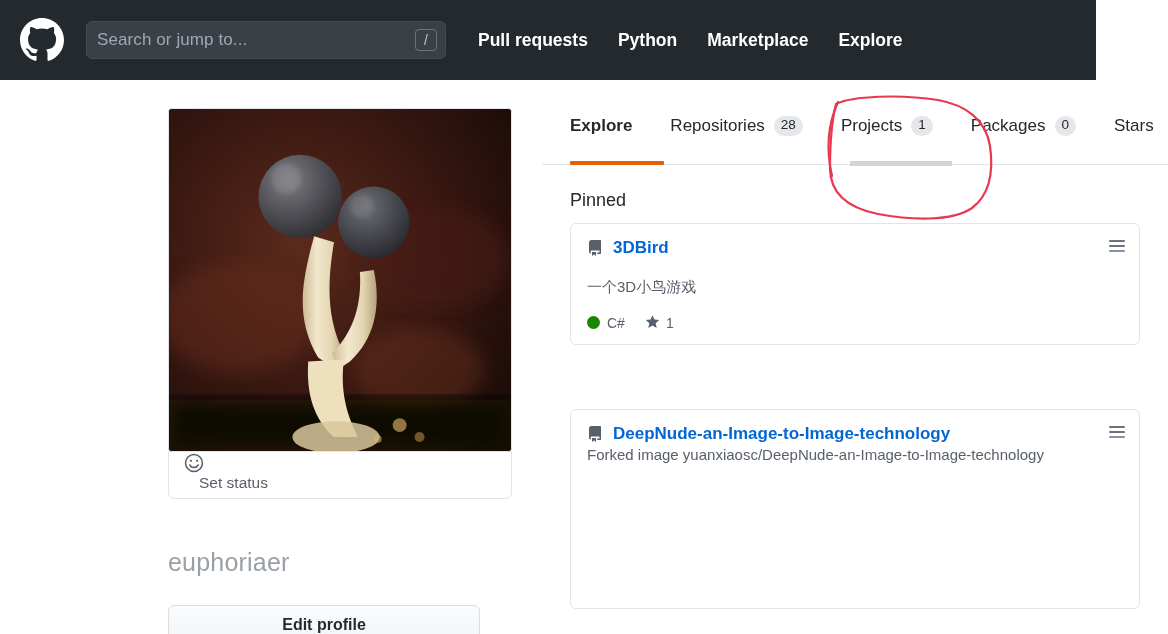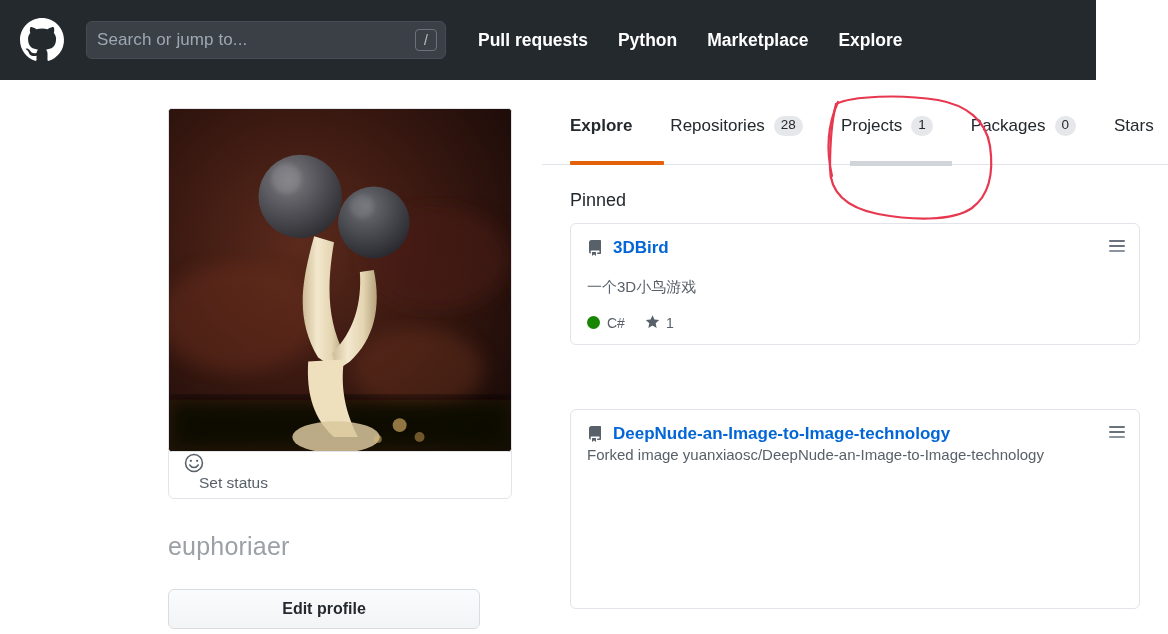--- a/index.html
+++ b/index.html
@@ -67,21 +67,21 @@
     border: 1px solid #e1e4e8; border-radius: 0 0 6px 6px;
     background: #fff;
     display: flex; align-items: flex-start;
     padding-left: 14px;
     flex-direction: column;
   }
   .smiley { width: 22px; height: 22px; flex: none; }
   .status-text { margin-left: 16px; color: #586069; font-size: 15.5px; }
 
   .username {
-    margin-top: 34px;
+    margin-top: 50px;
     font-size: 25px;
     color: #9aa0a6;
     font-weight: 400;
     line-height: 1.1;
     letter-spacing: .2px;
   }
 
   .edit-profile {
     margin-top: 28px;
     width: 312px; height: 40px;

